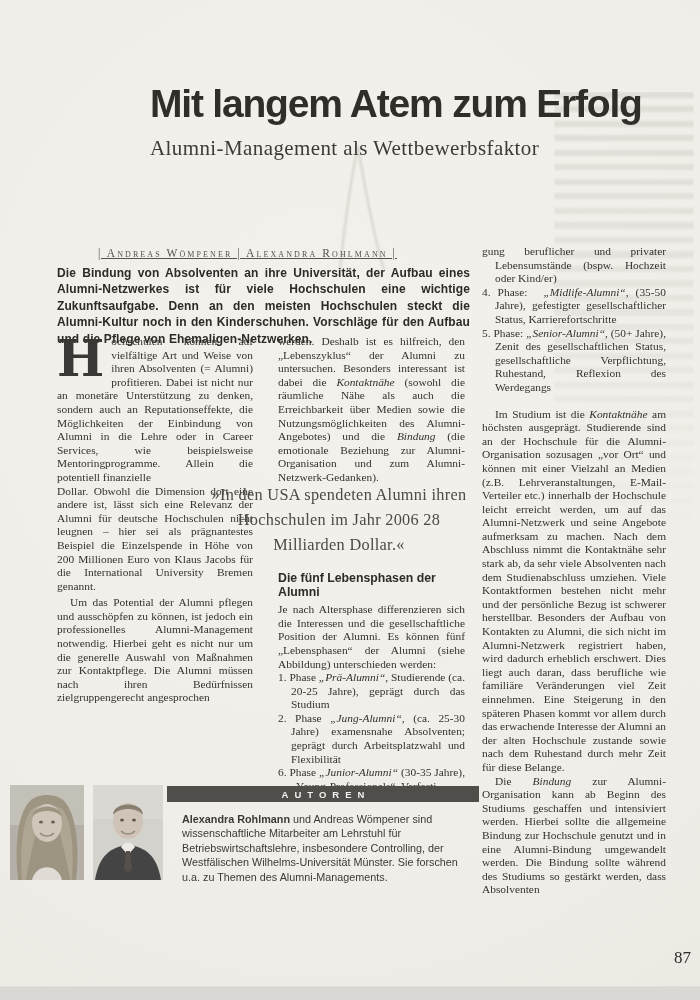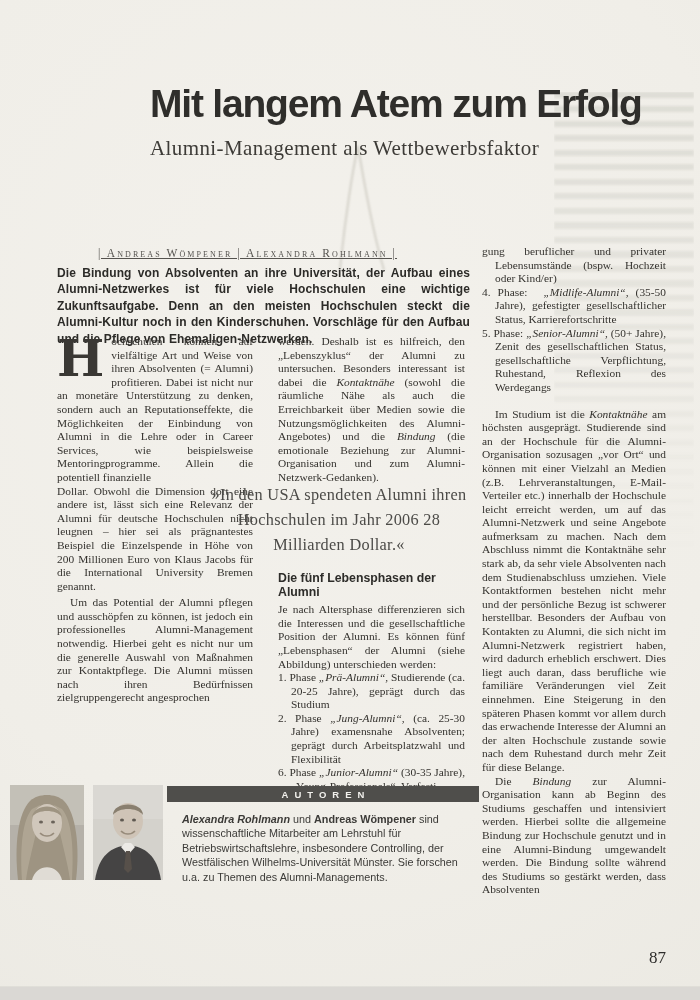--- a/index.html
+++ b/index.html
@@ -35,21 +35,21 @@
   
   .authors-bar{position:absolute;left:167px;top:786px;width:312px;height:16px;background:#4f4e4b;
     display:flex;align-items:center;justify-content:center;}
   .authors-bar-label{font:bold 9.5px "Liberation Sans", sans-serif;letter-spacing:6px;text-indent:6px;color:#f1f0ec;}
   .photo{position:absolute;top:785px;height:95px;overflow:hidden;filter:grayscale(0.45) contrast(0.92) brightness(1.03);}
   .photo-w{left:10px;width:74px;}
   .photo-m{left:93px;width:70px;}
   .authors-desc{position:absolute;left:182px;top:812px;width:293px;
     font:10.8px/14.4px "Liberation Sans", sans-serif;color:#3b3a37;}
   
-  .pagenum{position:absolute;left:649px;top:948px;font:17px "Liberation Serif", serif;color:#2e2d2b;}
+  .pagenum{position:absolute;left:674px;top:948px;font:17px "Liberation Serif", serif;color:#2e2d2b;}
   .scan-bottom{position:absolute;left:0;bottom:0;width:700px;height:13px;background:#dad8d4;box-shadow:0 -1px 0 rgba(0,0,0,0.05);}
   .ghost-col{position:absolute;left:554px;top:92px;width:140px;height:472px;pointer-events:none;
     background:repeating-linear-gradient(180deg, rgba(104,108,94,0.14) 0px, rgba(104,108,94,0.14) 6px, rgba(0,0,0,0) 6px, rgba(0,0,0,0) 14.5px);
     filter:blur(1.2px);
     -webkit-mask-image:linear-gradient(180deg, rgba(0,0,0,0.9) 0%, rgba(0,0,0,0.55) 45%, rgba(0,0,0,0.15) 80%, transparent 100%);
     mask-image:linear-gradient(180deg, rgba(0,0,0,0.9) 0%, rgba(0,0,0,0.55) 45%, rgba(0,0,0,0.15) 80%, transparent 100%);}
   .ghost-curve{position:absolute;left:285px;top:138px;pointer-events:none;filter:blur(1px);opacity:0.4;}
 </style>
 </head>
 <body>
@@ -120,17 +120,17 @@
       <ellipse cx="35" cy="36" rx="15" ry="18" fill="#d7c3aa"></ellipse>
       <path d="M20 30 C 20 16, 50 16, 50 30 C 44 22, 26 22, 20 30 Z" fill="#8d7a5c"></path>
       <ellipse cx="29" cy="35" rx="2" ry="1.6" fill="#5d5143"></ellipse>
       <ellipse cx="41" cy="35" rx="2" ry="1.6" fill="#5d5143"></ellipse>
       <path d="M28 46 C 32 50, 38 50, 42 46" stroke="#9d8668" stroke-width="1.6" fill="none"></path>
     </svg>
   </div>
   <div class="authors-bar">
     <span class="authors-bar-label">AUTOREN</span>
   </div>
-  <div class="authors-desc"><span style="font-weight: bold; font-style: italic;">Alexandra Rohlmann</span><span> und </span><span style="font-weight: bold;">Andreas Wömpener</span><span> sind wissenschaftliche Mitarbeiter am Lehrstuhl für Betriebswirtschaftslehre, insbesondere Controlling, der Westfälischen Wilhelms-Universität Münster. Sie forschen u.a. zu Themen des Alumni-Managements.</span></div>
+  <div class="authors-desc"><span style="font-weight: bold;">Alexandra Rohlmann</span><span> und </span><span style="font-weight: normal;">Andreas Wömpener</span><span> sind wissenschaftliche Mitarbeiter am Lehrstuhl für Betriebswirtschaftslehre, insbesondere Controlling, der Westfälischen Wilhelms-Universität Münster. Sie forschen u.a. zu Themen des Alumni-Managements.</span></div>
 
   <div class="pagenum">87</div>
   <div class="scan-bottom"></div>
 </div>
 
 </body></html>

